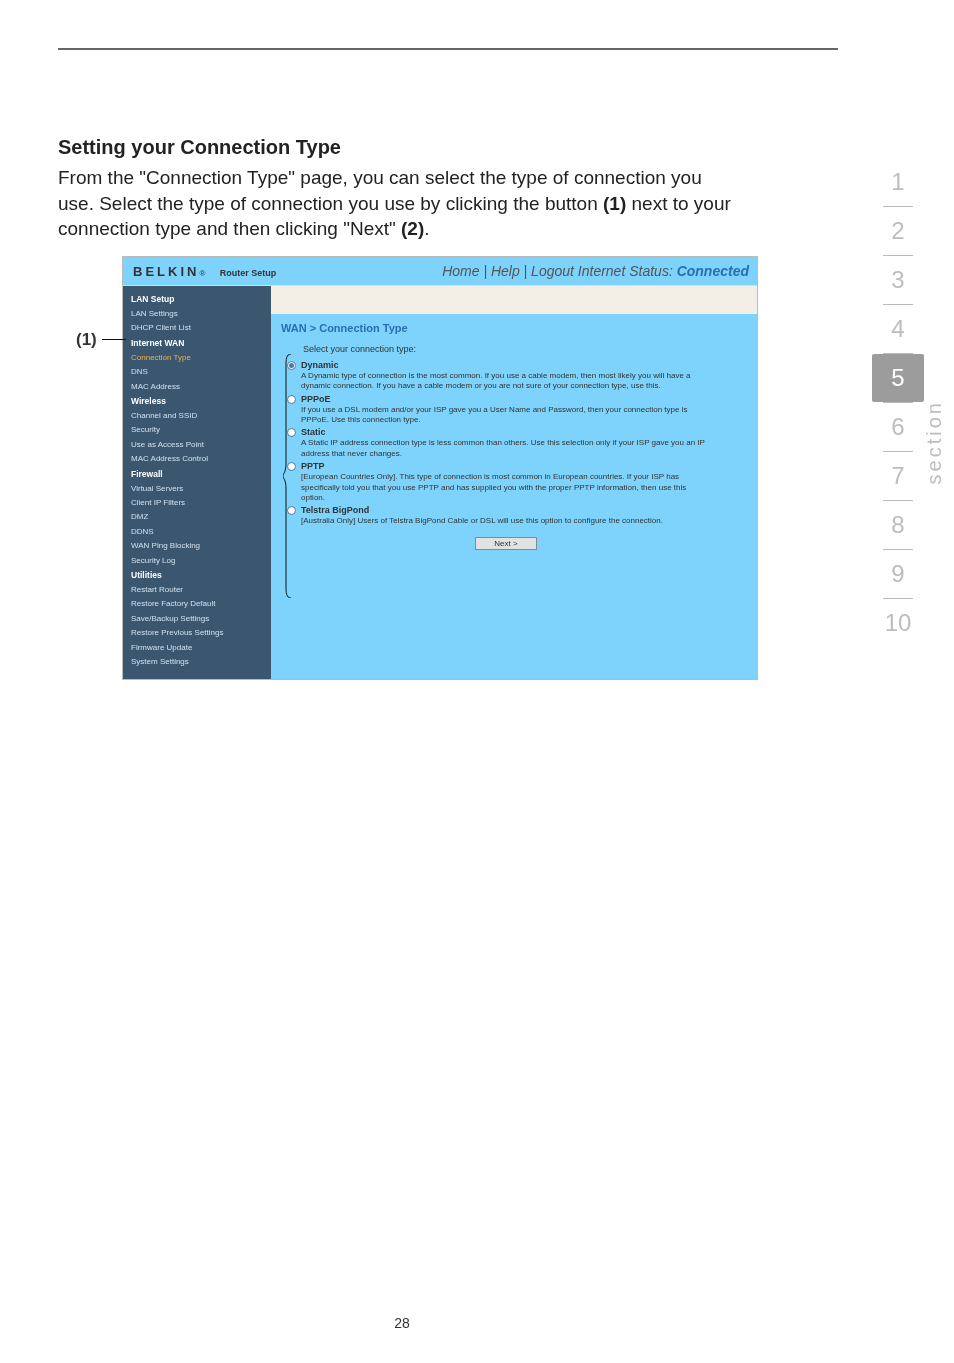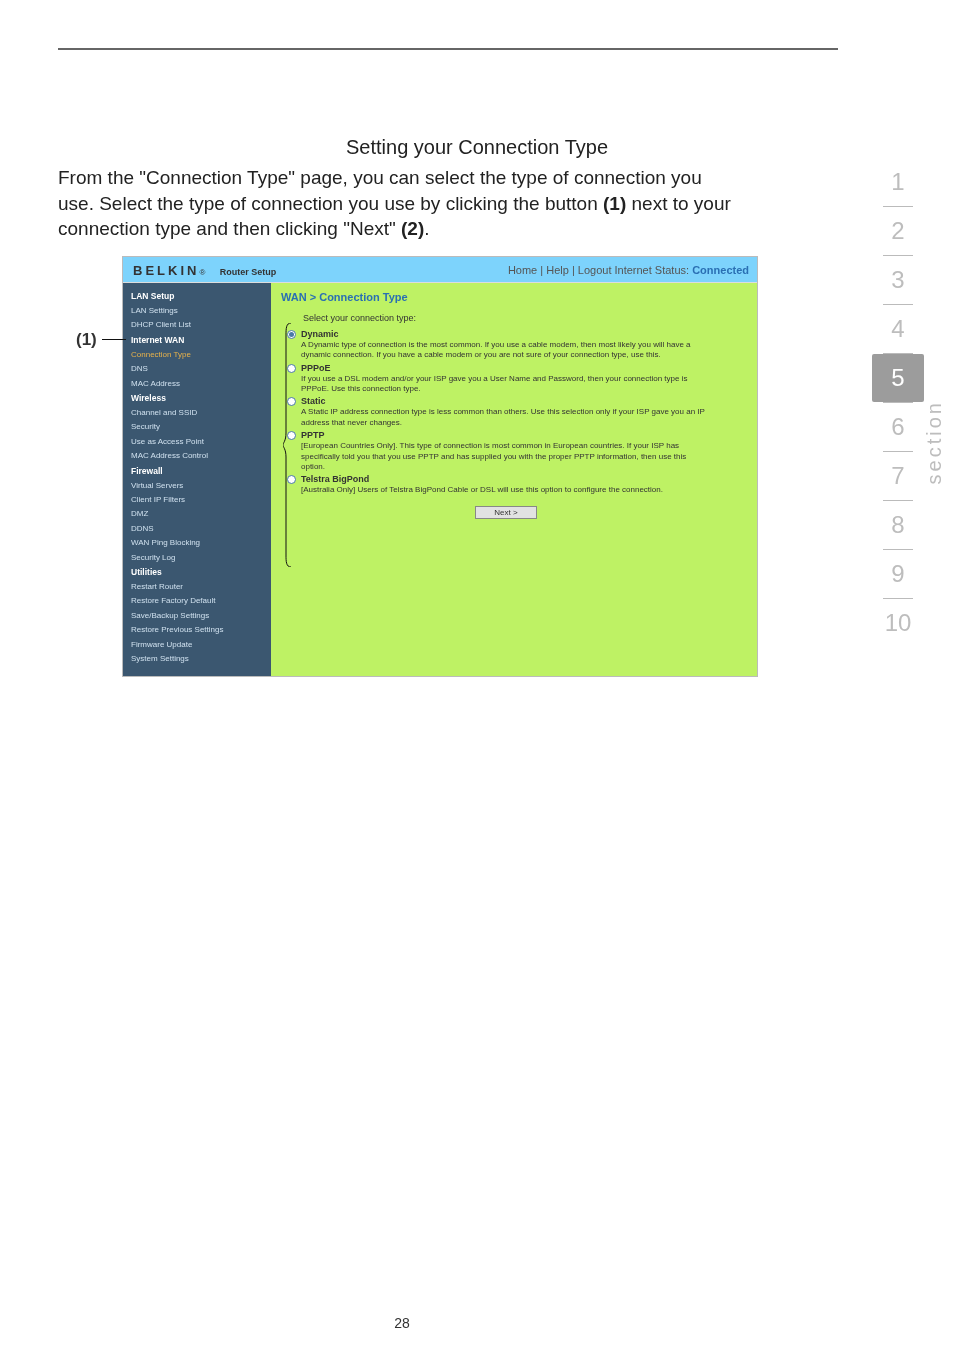--- a/index.html
+++ b/index.html
@@ -1,42 +1,42 @@
 <!DOCTYPE html>
 <html><head>
 <meta charset="utf-8">
 <style>
   * { box-sizing: border-box; margin: 0; padding: 0; }
   html, body { width: 954px; height: 1363px; background: #fff; font-family: Arial, Helvetica, sans-serif; color: #333; }
   .page { position: relative; width: 954px; height: 1363px; padding: 48px 58px 0 58px; }
   .title { font-size: 32px; font-weight: 400; color: #8a8a8a; letter-spacing: 0.5px; margin-bottom: 6px; }
   .title-rule { border: none; border-top: 2px solid #666; margin-bottom: 86px; width: 780px; }
-  .section-heading { font-size: 20px; font-weight: normal; color: #222; margin-bottom: 6px; text-align: center; }
+  .section-heading { font-size: 20px; font-weight: bold; color: #222; margin-bottom: 6px; }
   .body-text { font-size: 19px; line-height: 1.35; color: #222; width: 680px; margin-bottom: 14px; }
   .bold { font-weight: bold; }
 
   
   .shot-wrap { position: relative; margin-left: 64px; margin-top: 6px; }
   .callout-1 { position: absolute; left: -46px; top: 74px; font-weight: bold; font-size: 17px; }
   .callout-2 { position: absolute; left: 580px; top: 260px; font-weight: bold; font-size: 17px; }
   .callout-1-line { position: absolute; left: -20px; top: 83px; width: 24px; height: 1px; background: #111; }
   .callout-2-line { position: absolute; left: 532px; top: 269px; width: 46px; height: 1px; background: #111; }
   .shot { width: 636px; border: 1px solid #bbb; background: #f3efe7; font-size: 9px; }
   .shot-top { display: flex; align-items: center; justify-content: space-between; padding: 6px 8px 4px 10px; background: #7dd3fc; border-bottom: 1px solid #ddd; }
   .brand { font-family: Arial, sans-serif; font-size: 13px; letter-spacing: 3px; font-weight: bold; color: #333; }
   .brand small { font-size: 8px; letter-spacing: 0; font-weight: normal; }
   .router-setup { font-size: 9px; font-weight: bold; color: #333; padding-left: 12px; }
-  .shot-top-right { font-size: 11px; color: #555; align-self: flex-end; padding-bottom: 2px; }
+  .shot-top-right { font-size: 14px; color: #555; align-self: flex-end; padding-bottom: 2px; font-style: italic; }
   .status-conn { color: #2a6fb3; font-weight: bold; }
   .shot-body { display: flex; }
   .sb-nav { width: 148px; background: #3b5770; color: #cfe0ee; padding: 6px 0 10px 0; }
   .sb-nav div { padding: 2px 8px; font-size: 8px; line-height: 1.3; white-space: nowrap; overflow: hidden; text-overflow: ellipsis; }
   .sb-nav .hdr { color: #fff; font-weight: bold; font-size: 8.5px; }
   .sb-nav .hl { color: #e7b24b; }
-  .sb-main { flex: 1; background: #bef264; padding: 8px 26px 20px 10px; position: relative; }
+  .sb-main { flex: 1; background: #7dd3fc; padding: 8px 26px 20px 10px; position: relative; margin-top: 28px; }
   .sb-main-title { color: #2a6fb3; font-weight: bold; font-size: 11px; margin-bottom: 10px; }
   .sb-sub { font-size: 9px; margin: 2px 0 6px 22px; color: #333; }
 
   .opt-row { display: flex; align-items: flex-start; margin: 2px 0; }
   .opt-radio { width: 20px; text-align: center; padding-top: 1px; }
   .opt-radio .r { width: 9px; height: 9px; border: 1px solid #4a79a6; border-radius: 50%; display: inline-block; background: #fff; }
   .opt-radio .r.sel::after { content: ""; display: block; width: 5px; height: 5px; background: #4a79a6; border-radius: 50%; margin: 1px auto 0; }
   .opt-body { flex: 1; padding-right: 20px; }
   .opt-title { font-weight: bold; font-size: 9px; }
   .opt-desc { font-size: 8px; line-height: 1.3; color: #333; margin-top: 1px; }

